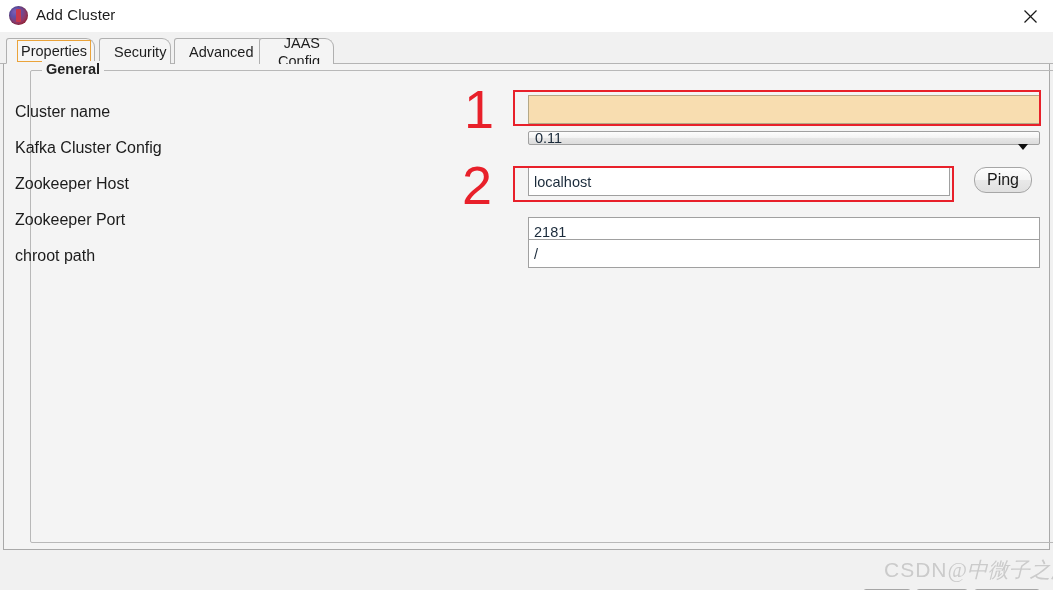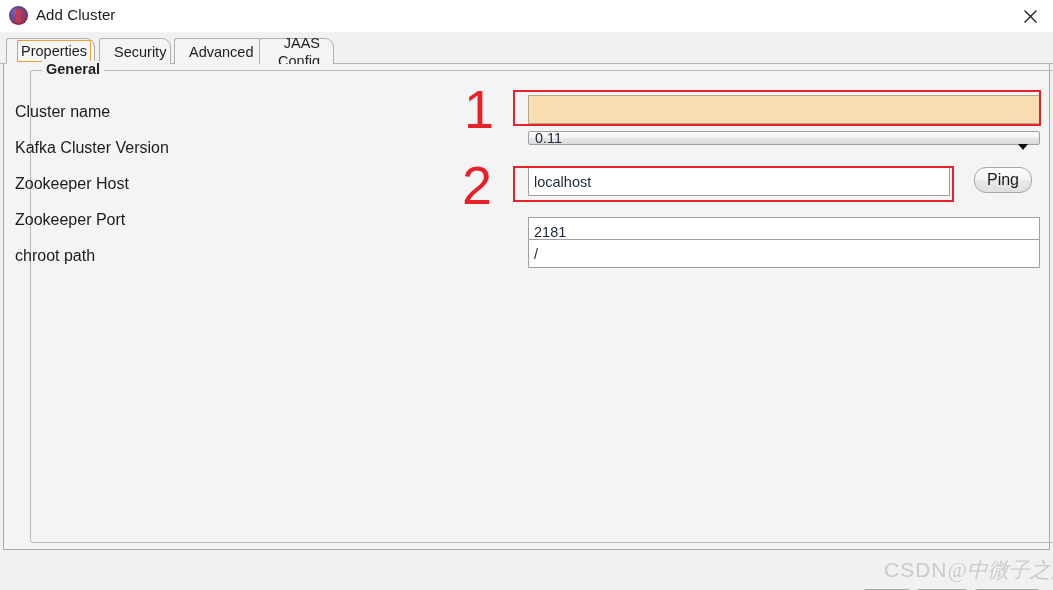--- a/index.html
+++ b/index.html
@@ -271,21 +271,21 @@
       <span class="tab-inner" style="border:1px solid transparent;background:transparent;">JAAS Config</span>
     </div>
   </div>
 
   <div class="panel">
     <div class="groupbox">
       <div class="group-title">General</div>
     </div>
 
     <div class="label" style="left:11px; top:39px;">Cluster name</div>
-    <div class="label" style="left:11px; top:75px;">Kafka Cluster Version</div>
+    <div class="label" style="left:11px; top:75px;">Kafka Cluster Config</div>
     <div class="label" style="left:11px; top:111px;">Zookeeper Host</div>
     <div class="label" style="left:11px; top:147px;">Zookeeper Port</div>
     <div class="label" style="left:11px; top:183px;">chroot path</div>
 
     <input class="field peach" style="left: 524px; top: 31px; width: 512px;" value="">
 
     <div class="combo" style="left:524px; top:67px; width:512px;">
       <span>0.11</span>
       <span class="arrow"></span>
     </div>

